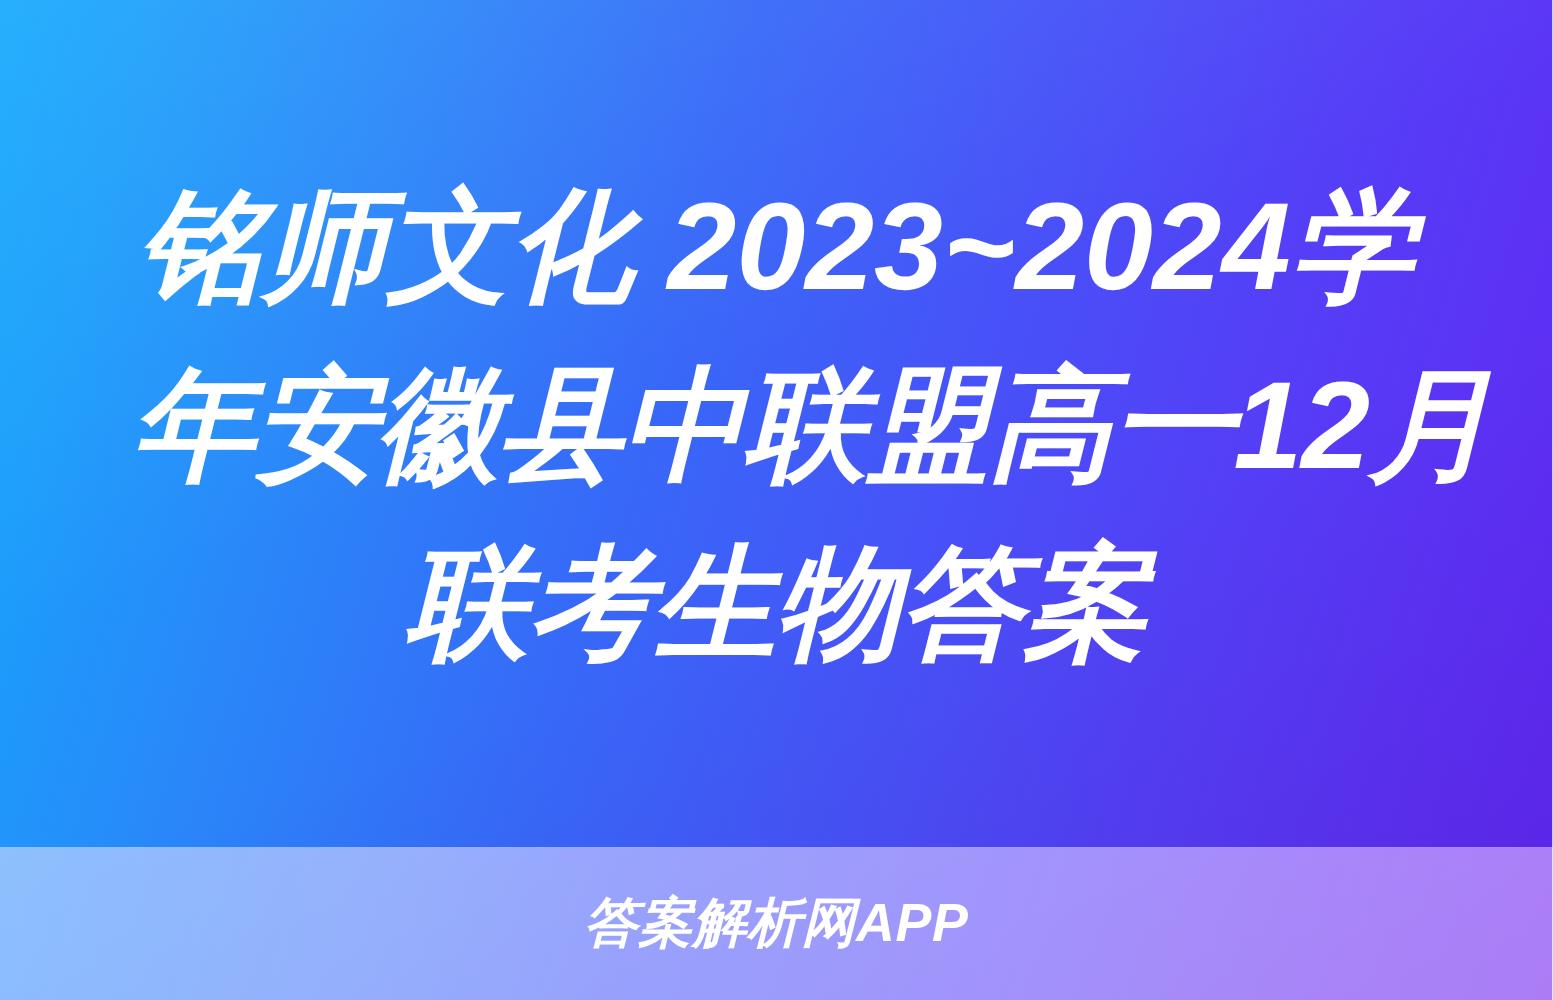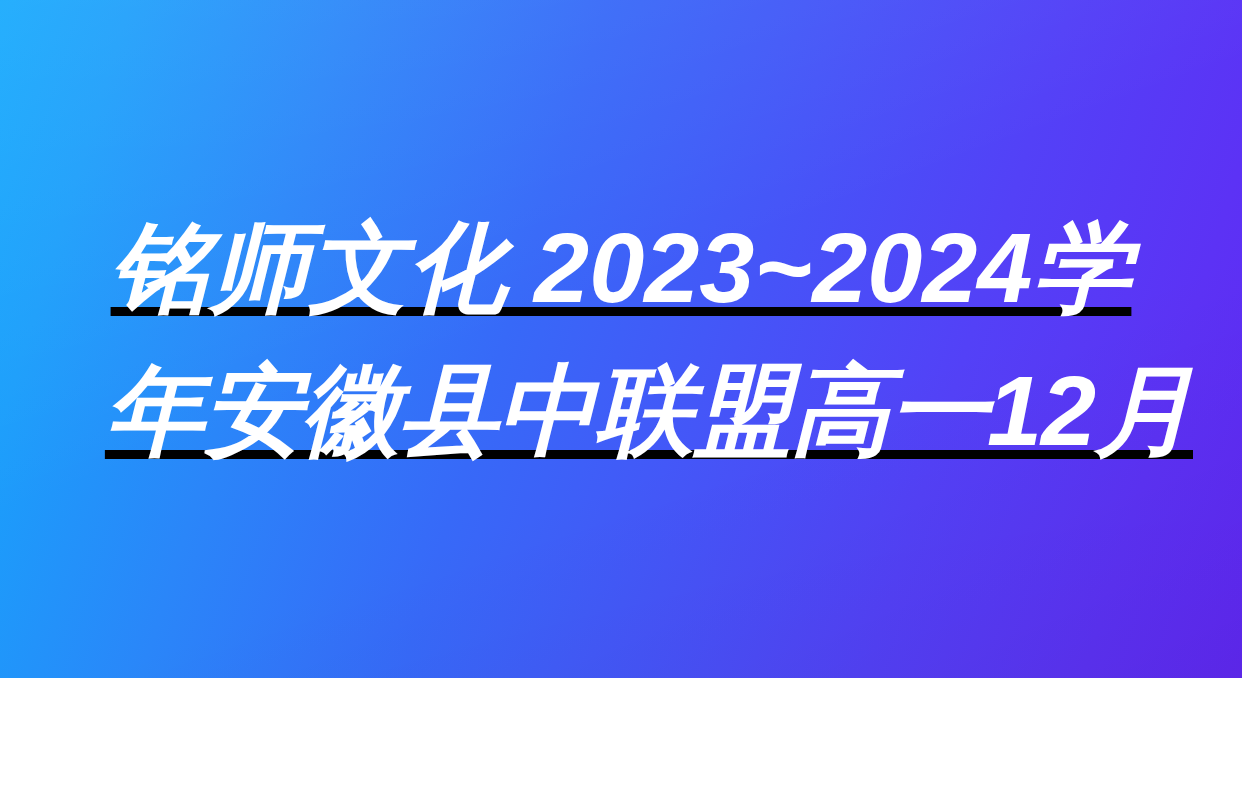--- a/index.html
+++ b/index.html
@@ -15,21 +15,20 @@
     background: #ffffff;
   }
 
   #poster {
     position: relative;
     width: 1242px;
     height: 800px;
     overflow: hidden;
     display: flex;
     flex-direction: column;
-    text-decoration: underline;
   }
 
   
   .hero {
     position: relative;
     height: 678px;
     width: 1242px;
     box-sizing: border-box;
     background:
       linear-gradient(107deg,
@@ -132,17 +131,21 @@
 </style>
 </head>
 <body>
 
 <div id="poster">
 
   <div class="hero">
     <div class="title-block">
       <span class="title-line l1">铭师文化 2023~2024学</span>
       <span class="title-line l2">年安徽县中联盟高一12月</span>
+      <span class="title-line l3">联考生物答案</span>
     </div>
   </div>
 
+  <div class="appbar">
+    <span class="appbar-label">答案解析网APP</span>
+  </div>
 
 </div>
 
 </body></html>

